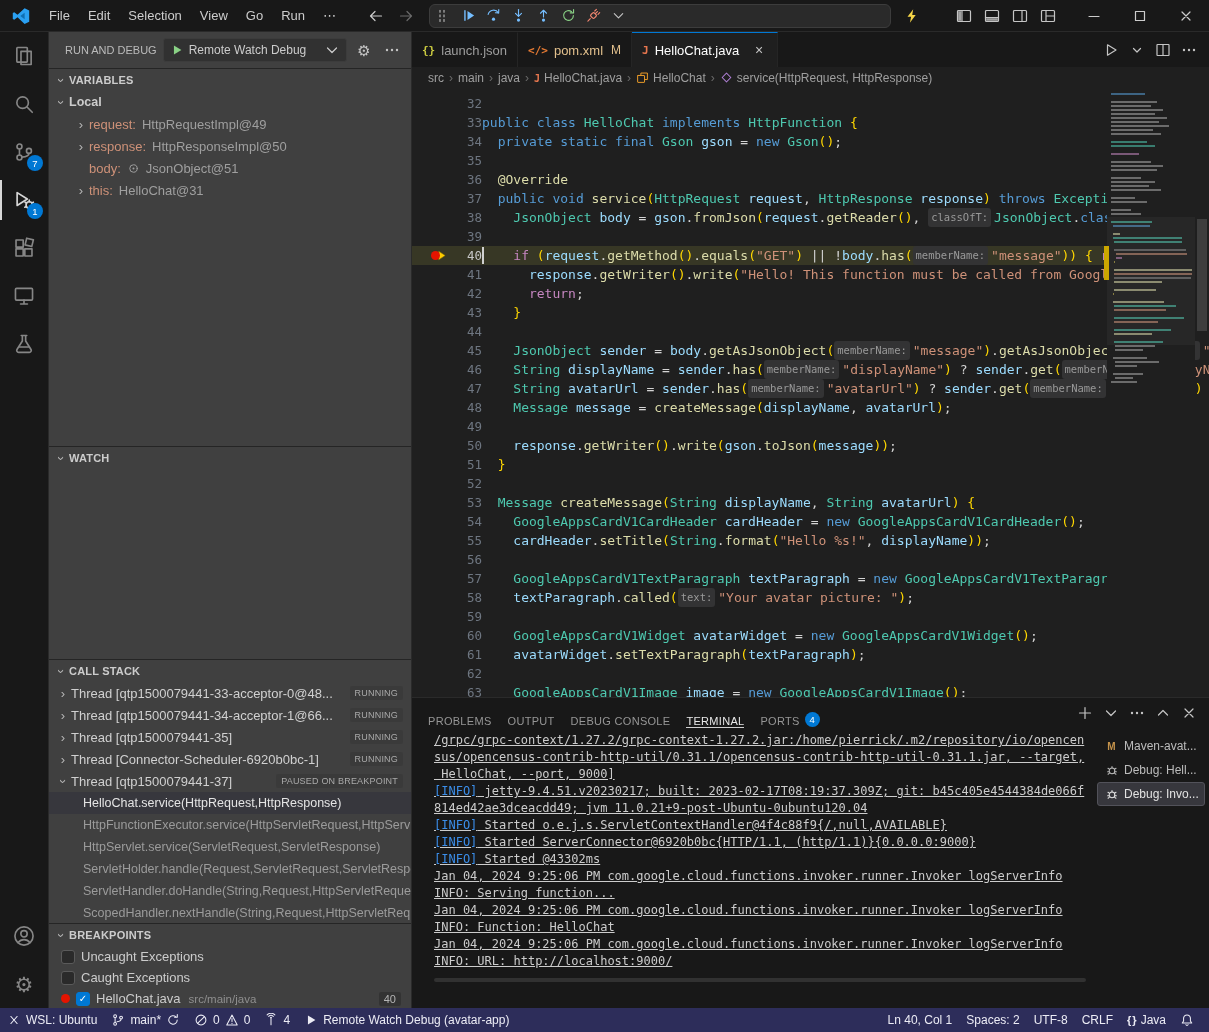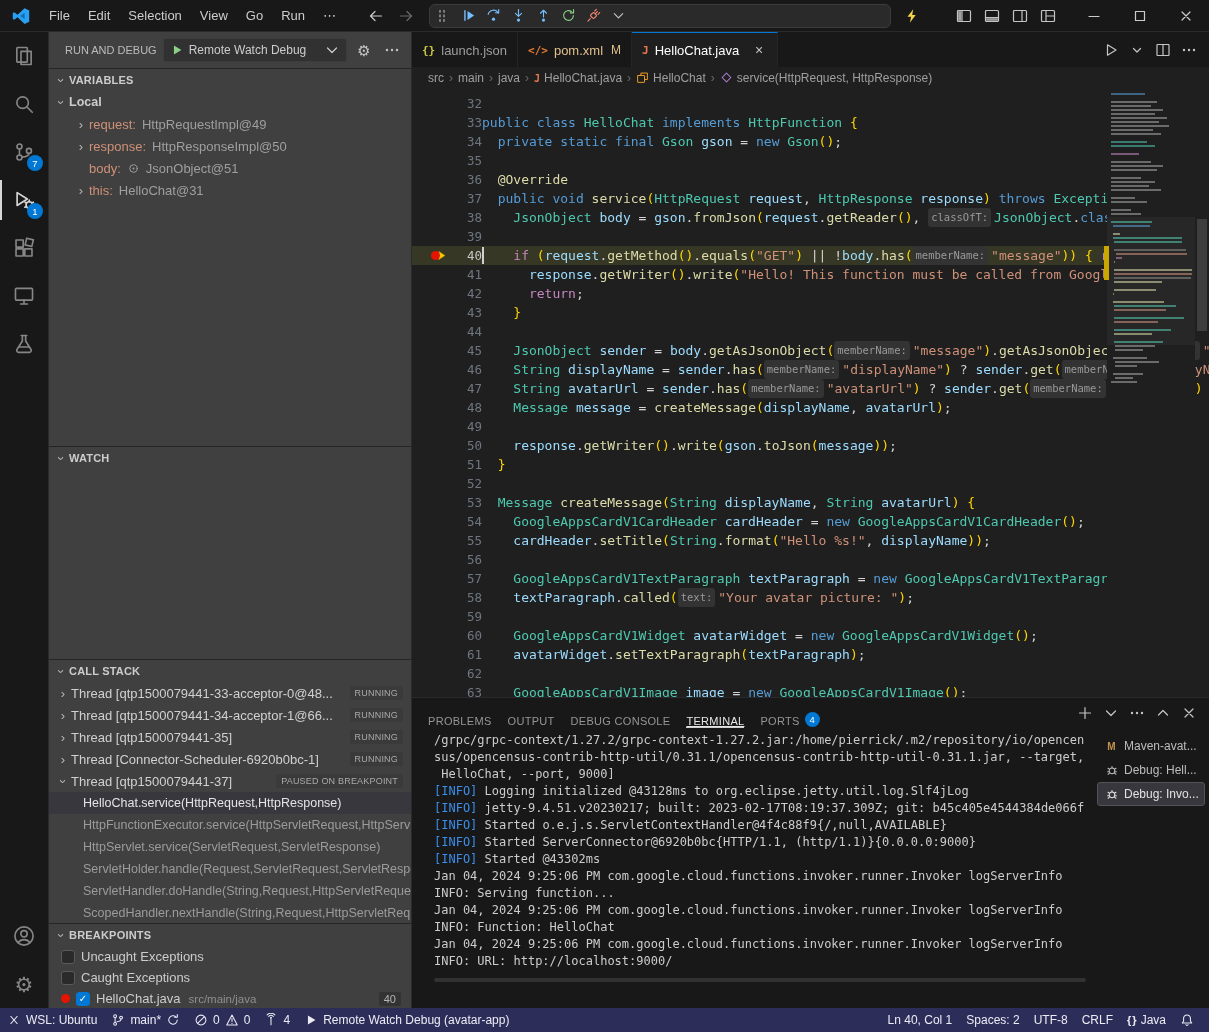--- a/index.html
+++ b/index.html
@@ -119,28 +119,28 @@
   #mm-slider{position:absolute;left:0;right:0;top:128px;height:128px;background:rgba(255,255,255,.04);}
   #ovr-current{position:absolute;right:100px;top:157px;width:5px;height:34px;background:#cca700;z-index:3;}
   #scrollbar{position:absolute;top:0;bottom:0;right:0;width:14px;z-index:3;}
   #scroll-thumb{position:absolute;left:2px;right:2px;top:130px;height:112px;background:rgba(121,121,121,.35);}
 
   
   #panel{flex:0 0 311px;border-top:1px solid #2a2a2a;background:#181818;display:flex;flex-direction:column;min-height:0;}
   #panel-head{flex:0 0 30px;display:flex;align-items:center;padding:0 8px 0 16px;}
   .ptab{margin-right:16px;height:30px;display:flex;align-items:flex-end;gap:5px;font-size:11px;color:#969696;
     letter-spacing:.3px;border-bottom:1px solid transparent;}
-  .ptab.active{color:#e7e7e7;border-bottom-color:#cfcfcf;text-decoration:underline;}
+  .ptab.active{color:#e7e7e7;border-bottom-color:#cfcfcf;}
   .ptab-badge{min-width:15px;height:15px;border-radius:8px;background:#0078d4;color:#fff;font-size:9.5px;
     display:flex;align-items:center;justify-content:center;padding:0 3px;}
   #panel-actions{margin-left:auto;display:flex;gap:2px;color:#c5c5c5;}
   .pa-btn{width:24px;height:24px;display:flex;align-items:center;justify-content:center;}
   #panel-body{flex:1;display:flex;min-height:0;}
   #terminal{flex:1;min-width:0;padding:4px 0 0 22px;font-family:"DejaVu Sans Mono",monospace;font-size:12px;
-    line-height:17px;color:#cccccc;overflow:hidden;}
+    line-height:17px;color:#cccccc;overflow:hidden;text-decoration:underline;}
   .term-line{white-space:pre;height:17px;overflow:hidden;}
   .term-info{color:#3b8eea;}
   #term-strip{width:652px;height:4px;background:#313131;border-radius:2px;margin-top:8px;}
   #term-list{flex:0 0 114px;padding:6px 4px 0 2px;}
   .term-item{height:24px;display:flex;align-items:center;gap:5px;padding:0 3px 0 6px;font-size:12px;color:#bcbcbc;
     white-space:nowrap;overflow:hidden;border:1px solid transparent;border-radius:3px;}
   .term-item.selected{background:#37373d;border-color:#52525a;color:#e2e2e2;}
   .term-ic{flex:0 0 15px;display:flex;align-items:center;justify-content:center;font-size:10px;font-weight:700;}
   .term-ic svg{width:14px;height:14px;}
 
@@ -1007,22 +1007,22 @@
                   <path d="M4 4l8 8M12 4l-8 8"></path>
                 </svg>
               </span>
           </div>
         </div>
         <div id="panel-body">
           <div id="terminal">
               <div class="term-line"><span>/grpc/grpc-context/1.27.2/grpc-context-1.27.2.jar:/home/pierrick/.m2/repository/io/opencen</span></div>
               <div class="term-line"><span>sus/opencensus-contrib-http-util/0.31.1/opencensus-contrib-http-util-0.31.1.jar, --target,</span></div>
               <div class="term-line"><span> HelloChat, --port, 9000]</span></div>
-              <div class="term-line"><span class="term-info">[INFO]</span><span> Logging initialized @43128ms to org.eclipse.jetty.util.log.Slf4jLog</span></div>
               <div class="term-line"><span class="term-info">[INFO]</span><span> jetty-9.4.51.v20230217; built: 2023-02-17T08:19:37.309Z; git: b45c405e4544384de066f</span></div>
+              <div class="term-line"><span>814ed42ae3dceacdd49; jvm 11.0.21+9-post-Ubuntu-0ubuntu120.04</span></div>
               <div class="term-line"><span class="term-info">[INFO]</span><span> Started o.e.j.s.ServletContextHandler@4f4c88f9{/,null,AVAILABLE}</span></div>
               <div class="term-line"><span class="term-info">[INFO]</span><span> Started ServerConnector@6920b0bc{HTTP/1.1, (http/1.1)}{0.0.0.0:9000}</span></div>
               <div class="term-line"><span class="term-info">[INFO]</span><span> Started @43302ms</span></div>
               <div class="term-line"><span>Jan 04, 2024 9:25:06 PM com.google.cloud.functions.invoker.runner.Invoker logServerInfo</span></div>
               <div class="term-line"><span>INFO: Serving function...</span></div>
               <div class="term-line"><span>Jan 04, 2024 9:25:06 PM com.google.cloud.functions.invoker.runner.Invoker logServerInfo</span></div>
               <div class="term-line"><span>INFO: Function: HelloChat</span></div>
               <div class="term-line"><span>Jan 04, 2024 9:25:06 PM com.google.cloud.functions.invoker.runner.Invoker logServerInfo</span></div>
               <div class="term-line"><span>INFO: URL: http://localhost:9000/</span></div>
               <div id="term-strip"></div>

